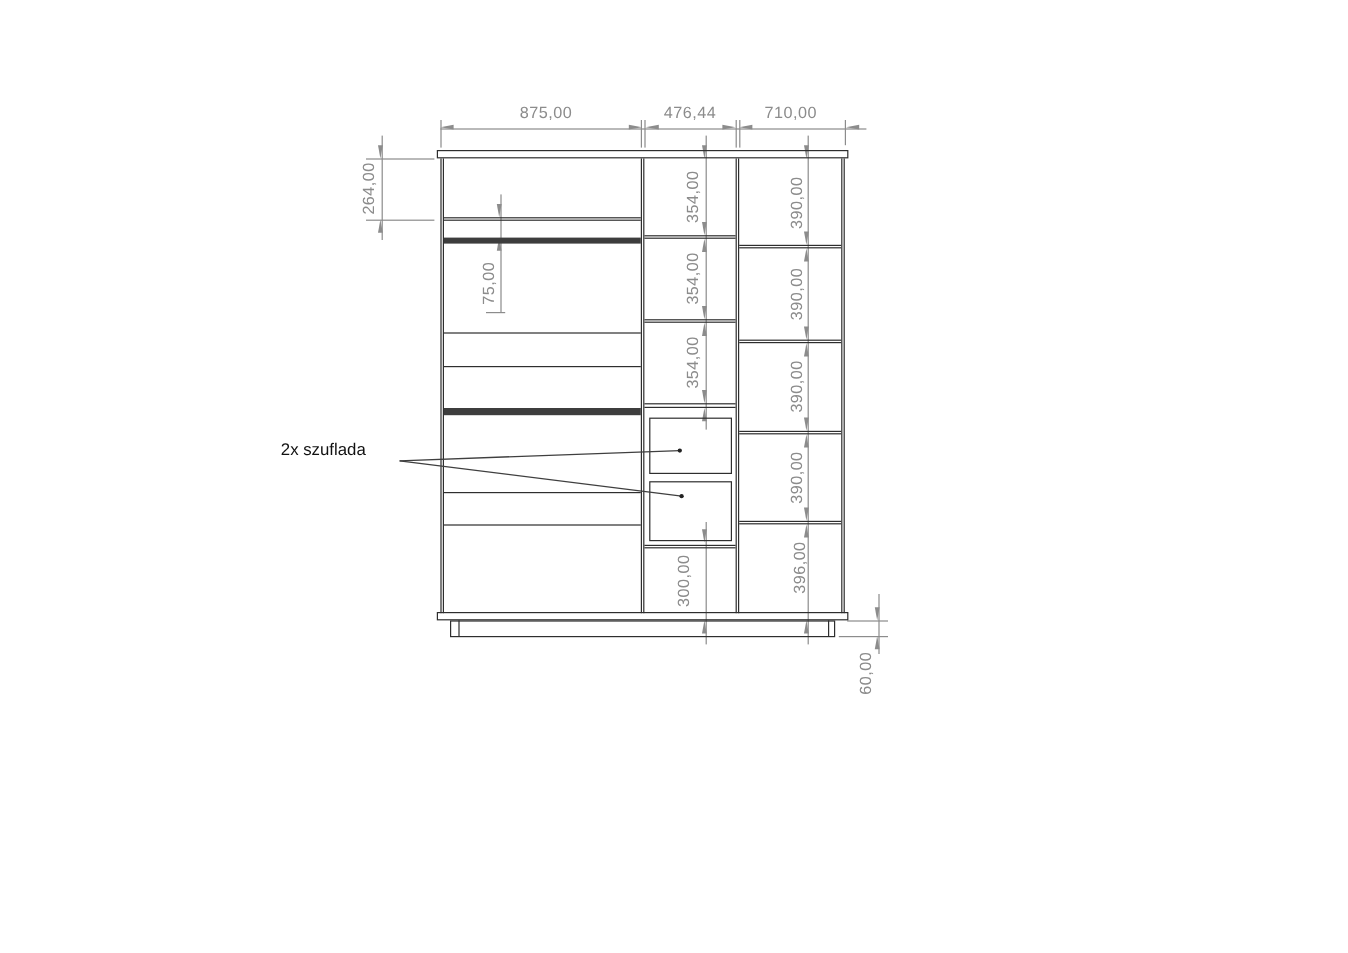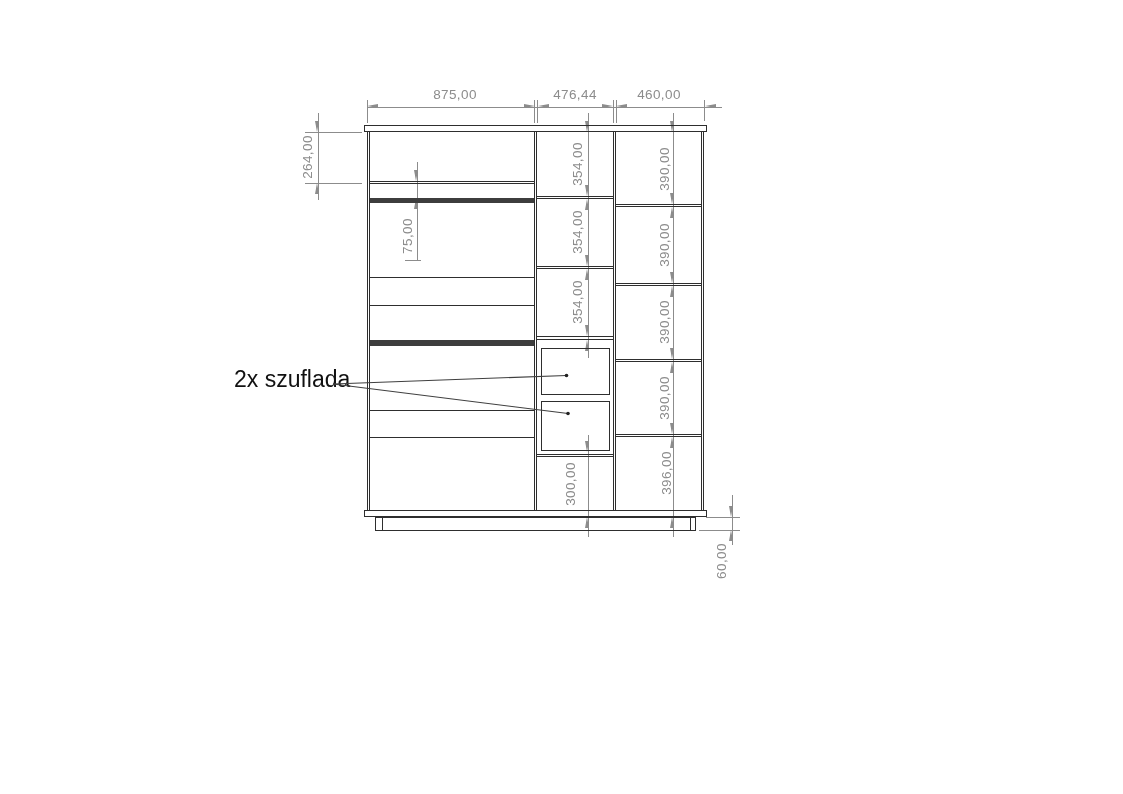--- a/index.html
+++ b/index.html
@@ -22,21 +22,21 @@
   .band{background:#3d3d3d;height:5.5px;}
   
   .dhl {border-top:1px solid var(--dim);height:0;}
   .dvl {border-left:1px solid var(--dim);width:0;}
   .aL{width:0;height:0;border-top:2.6px solid transparent;border-bottom:2.6px solid transparent;border-right:11px solid var(--dim);}
   .aR{width:0;height:0;border-top:2.6px solid transparent;border-bottom:2.6px solid transparent;border-left:11px solid var(--dim);}
   .aU{width:0;height:0;border-left:2.6px solid transparent;border-right:2.6px solid transparent;border-bottom:11px solid var(--dim);}
   .aD{width:0;height:0;border-left:2.6px solid transparent;border-right:2.6px solid transparent;border-top:11px solid var(--dim);}
   .dtxt {color:var(--dim);font-size:13.5px;letter-spacing:.4px;white-space:nowrap;transform:translate(-50%,-50%);}
   .dtxtv{color:var(--dim);font-size:13.5px;letter-spacing:.4px;white-space:nowrap;transform:translate(-50%,-50%) rotate(-90deg);}
-  .callout{color:var(--label);font-size:23px;white-space:nowrap;}
+  .callout{color:var(--label);font-size:14px;white-space:nowrap;}
 </style>
 </head>
 <body>
 
 <div id="canvas">
 
   <div class="dhl" style="left:367px;top:106.5px;width:355px;"></div>
   <div class="dvl" style="left:367px;top:100px;height:23px;"></div>
   <div class="dvl" style="left:534.3px;top:100px;height:23px;"></div>
   <div class="dvl" style="left:537.3px;top:100px;height:23px;"></div>
@@ -86,21 +86,21 @@
   <div class="aU" style="left:670.4px;top:517px;"></div>
 
   <div class="dhl" style="left:706px;top:517px;width:34px;"></div>
   <div class="dhl" style="left:699px;top:530px;width:41px;"></div>
   <div class="dvl" style="left:731.5px;top:495px;height:50px;"></div>
   <div class="aD" style="left:728.9px;top:506px;"></div>
   <div class="aU" style="left:728.9px;top:530px;"></div>
 
   <div class="dtxt" style="left:455px;top:94px;">875,00</div>
   <div class="dtxt" style="left:575px;top:94px;">476,44</div>
-  <div class="dtxt" style="left:659px;top:94px;">460,00</div>
+  <div class="dtxt" style="left:659px;top:94px;">710,00</div>
   <div class="dtxtv" style="left:307px;top:157px;">264,00</div>
   <div class="dtxtv" style="left:407px;top:236px;">75,00</div>
   <div class="dtxtv" style="left:577px;top:164px;">354,00</div>
   <div class="dtxtv" style="left:577px;top:232px;">354,00</div>
   <div class="dtxtv" style="left:577px;top:302px;">354,00</div>
   <div class="dtxtv" style="left:570px;top:484px;">300,00</div>
   <div class="dtxtv" style="left:664px;top:169px;">390,00</div>
   <div class="dtxtv" style="left:664px;top:245px;">390,00</div>
   <div class="dtxtv" style="left:664px;top:322px;">390,00</div>
   <div class="dtxtv" style="left:664px;top:398px;">390,00</div>

